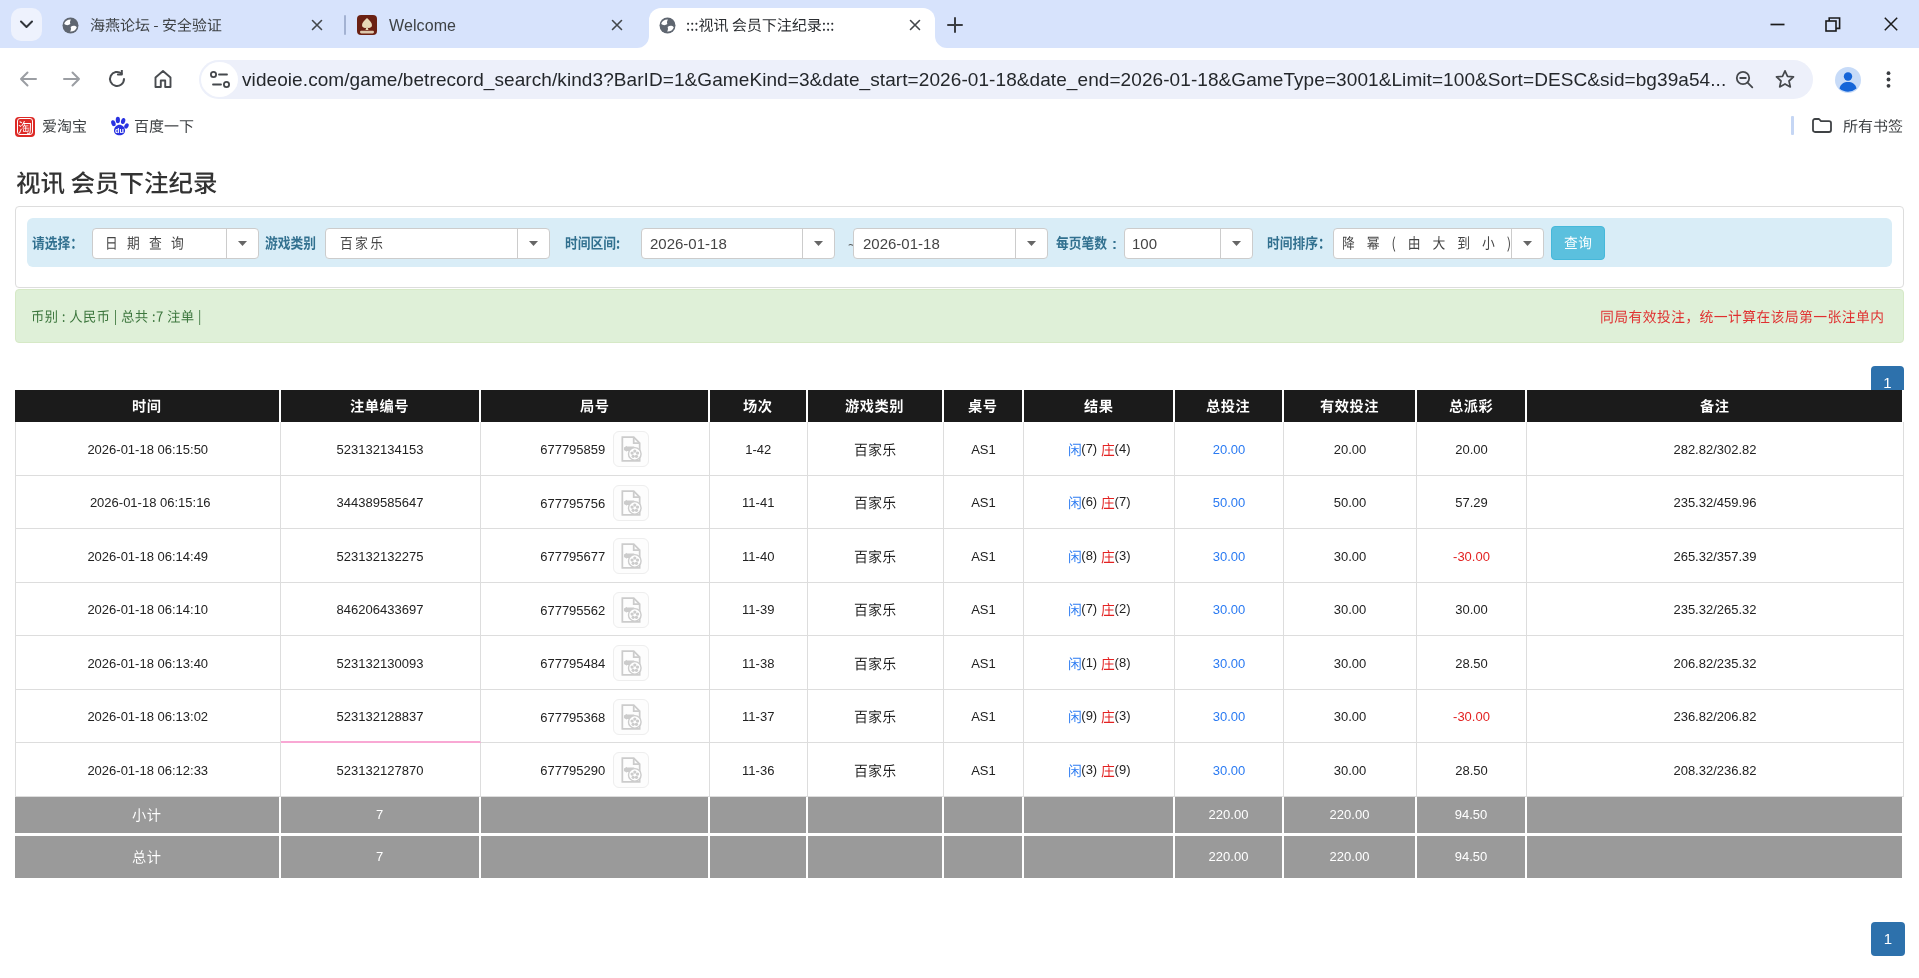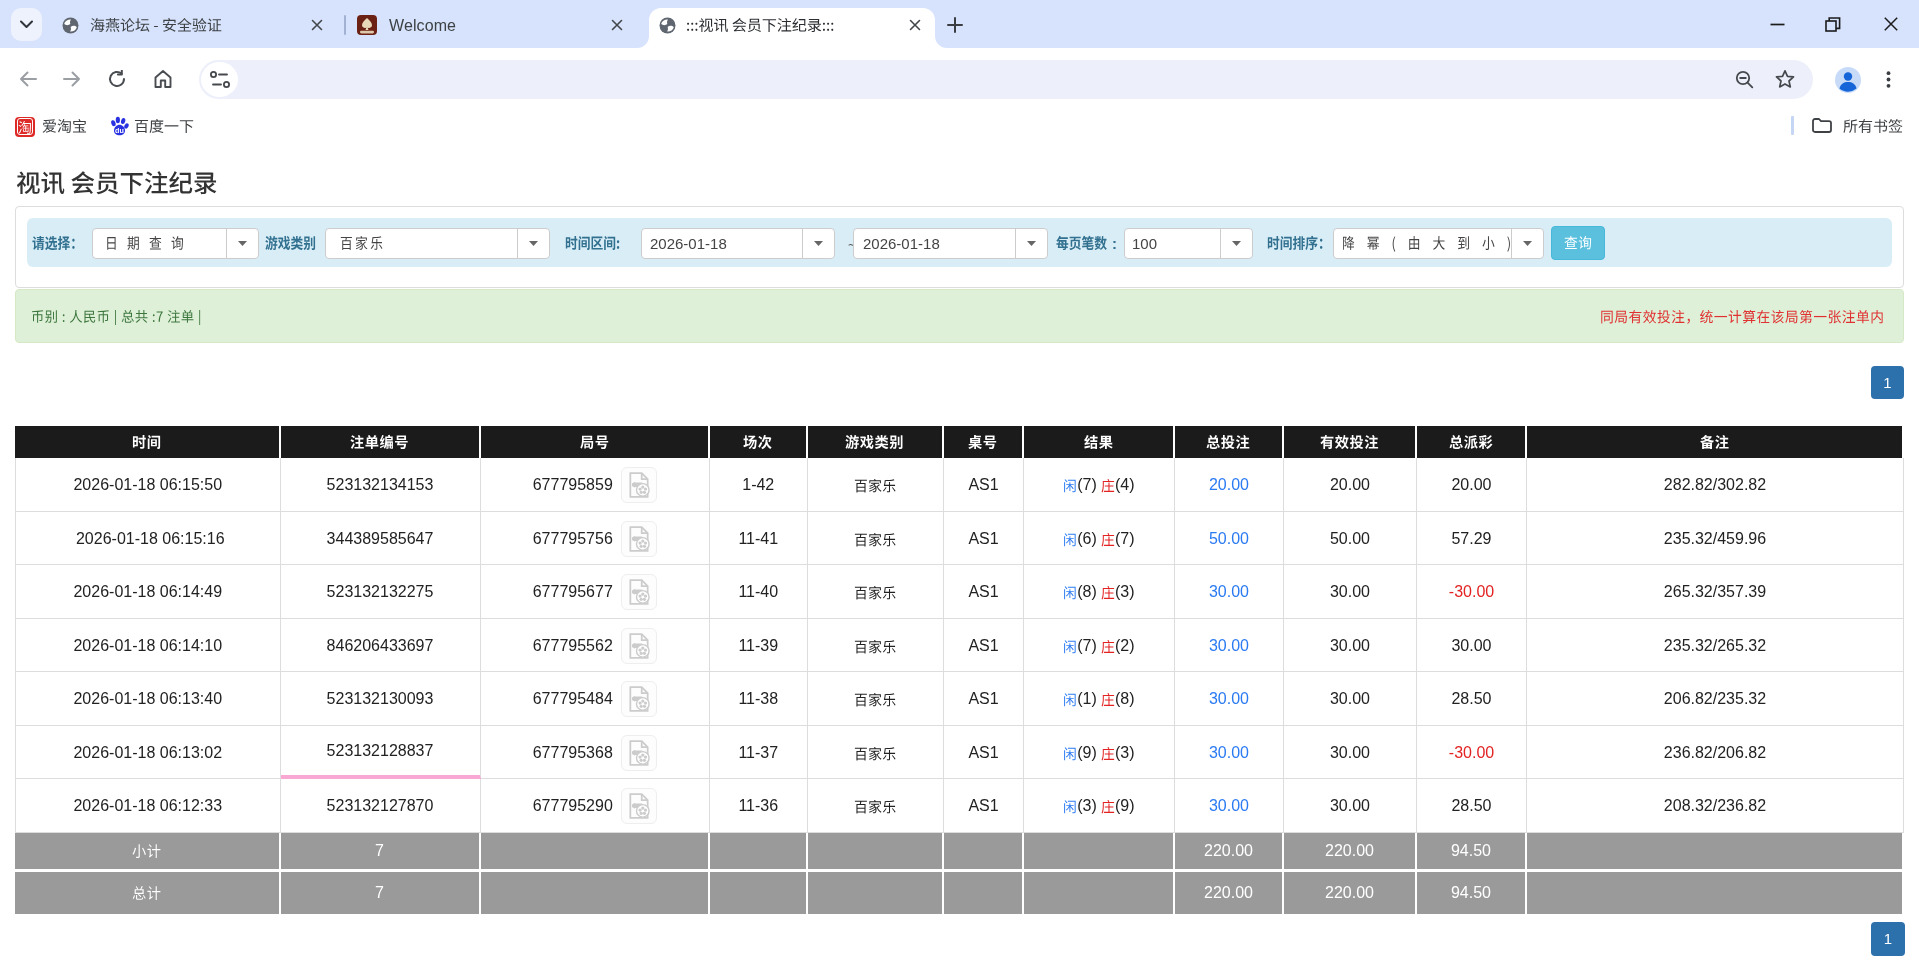--- a/index.html
+++ b/index.html
@@ -105,20 +105,21 @@
 <path d="M2.5 8.5 L10 2 L17.5 8.5 L17.5 18 L12.2 18 L12.2 11.5 L7.8 11.5 L7.8 18 L2.5 18 Z" fill="none" stroke="#494c50" stroke-width="1.9" stroke-linejoin="round"></path>
 </svg>
 <div class="abs" style="left:199px;top:60px;width:1614px;height:39px;border-radius:19.5px;background:#edf0fa"></div>
 <div class="abs" style="left:201px;top:62px;width:37px;height:35px;border-radius:50%;background:#fff"></div>
 <svg class="abs" style="left:209px;top:70px" width="22" height="19" viewBox="0 0 22 19">
 <circle cx="4.5" cy="4.5" r="2.6" fill="none" stroke="#45484c" stroke-width="1.8"></circle>
 <path d="M10 4.5 L18 4.5" stroke="#45484c" stroke-width="1.8" stroke-linecap="round"></path>
 <path d="M4 14.5 L12 14.5" stroke="#45484c" stroke-width="1.8" stroke-linecap="round"></path>
 <circle cx="17.5" cy="14.5" r="2.6" fill="none" stroke="#45484c" stroke-width="1.8"></circle>
 </svg>
+<div class="abs" style="left:242px;top:69px;font-size:19px;line-height:21px;color:#24272b;white-space:nowrap;letter-spacing:0.08px">videoie.com/game/betrecord_search/kind3?BarID=1&amp;GameKind=3&amp;date_start=2026-01-18&amp;date_end=2026-01-18&amp;GameType=3001&amp;Limit=100&amp;Sort=DESC&amp;sid=bg39a54...</div>
 <svg class="abs" style="left:1735px;top:70px" width="19" height="19" viewBox="0 0 19 19">
 <circle cx="8" cy="8" r="6.2" fill="none" stroke="#45484c" stroke-width="1.8"></circle>
 <path d="M5.2 8 L10.8 8" stroke="#45484c" stroke-width="1.8" stroke-linecap="round"></path>
 <path d="M12.6 12.6 L17.3 17.3" stroke="#45484c" stroke-width="1.8" stroke-linecap="round"></path>
 </svg>
 <svg class="abs" style="left:1775px;top:69px" width="20" height="20" viewBox="0 0 20 20">
 <path d="M10 1.8 L12.5 7.3 L18.5 7.9 L14 12 L15.3 17.9 L10 14.9 L4.7 17.9 L6 12 L1.5 7.9 L7.5 7.3 Z" fill="none" stroke="#45484c" stroke-width="1.7" stroke-linejoin="round"></path>
 </svg>
 <svg class="abs" style="left:1835px;top:67px" width="26" height="26" viewBox="0 0 26 26">
 <circle cx="13" cy="13" r="13" fill="#c7dbf8"></circle>
@@ -335,21 +336,21 @@
         <path transform="translate(199.15,14.21) scale(0.013775,-0.014500)" fill="#e03030" d="M168 401C160 329 145 240 131 180H398C315 93 188 17 70 -22C87 -36 108 -63 119 -81C238 -34 369 51 457 151V-80H531V180H821C811 89 800 50 786 36C778 29 768 28 750 28C732 27 685 28 636 33C647 14 656 -15 657 -36C709 -39 758 -39 783 -37C812 -35 830 -29 847 -12C873 13 886 74 900 214C901 224 902 244 902 244H531V337H868V558H131V494H457V401ZM231 337H457V244H217ZM531 494H795V401H531ZM212 845C177 749 117 658 46 598C65 589 95 572 109 561C147 597 184 643 216 696H271C292 656 312 607 321 575L387 599C380 624 364 662 346 696H507V754H249C261 778 272 803 281 828ZM598 845C572 753 525 665 464 607C483 598 515 579 530 568C561 602 591 646 617 696H685C718 657 749 607 763 574L828 602C816 628 793 664 767 696H947V754H644C654 778 663 803 670 828Z"></path>
         <path transform="translate(213.37,14.21) scale(0.013775,-0.014500)" fill="#e03030" d="M44 431V349H960V431Z"></path>
         <path transform="translate(227.60,14.21) scale(0.013775,-0.014500)" fill="#e03030" d="M846 795C790 692 697 595 598 533C615 522 644 496 656 483C756 552 856 660 919 774ZM117 577C112 480 100 352 88 273H288C278 93 266 21 248 3C239 -6 229 -8 212 -8C194 -8 145 -7 94 -3C106 -22 115 -50 116 -70C167 -73 217 -73 243 -71C274 -68 293 -62 311 -42C340 -12 352 75 364 310C365 320 366 341 366 341H166C172 391 177 450 182 506H360V802H93V732H288V577ZM474 -85C490 -71 518 -59 717 25C715 41 713 73 713 95L562 38V380H660C706 186 791 22 920 -66C932 -46 955 -20 972 -5C854 66 772 212 730 380H958V452H562V820H488V452H376V380H488V47C488 7 460 -12 442 -21C454 -36 469 -67 474 -85Z"></path>
         <path transform="translate(241.82,14.21) scale(0.013775,-0.014500)" fill="#e03030" d="M94 774C159 743 242 695 284 662L327 724C284 755 200 800 136 828ZM42 497C105 467 187 420 227 388L269 451C227 482 144 526 83 553ZM71 -18 134 -69C194 24 263 150 316 255L262 305C204 191 125 59 71 -18ZM548 819C582 767 617 697 631 653L704 682C689 726 651 793 616 844ZM334 649V578H597V352H372V281H597V23H302V-49H962V23H675V281H902V352H675V578H938V649Z"></path>
         <path transform="translate(256.05,14.21) scale(0.013775,-0.014500)" fill="#e03030" d="M221 437H459V329H221ZM536 437H785V329H536ZM221 603H459V497H221ZM536 603H785V497H536ZM709 836C686 785 645 715 609 667H366L407 687C387 729 340 791 299 836L236 806C272 764 311 707 333 667H148V265H459V170H54V100H459V-79H536V100H949V170H536V265H861V667H693C725 709 760 761 790 809Z"></path>
         <path transform="translate(270.27,14.21) scale(0.013775,-0.014500)" fill="#e03030" d="M99 669V-82H173V595H462C457 463 420 298 199 179C217 166 242 138 253 122C388 201 460 296 498 392C590 307 691 203 742 135L804 184C742 259 620 376 521 464C531 509 536 553 538 595H829V20C829 2 824 -4 804 -5C784 -5 716 -6 645 -3C656 -24 668 -58 671 -79C761 -79 823 -79 858 -67C892 -54 903 -30 903 19V669H539V840H463V669Z"></path>
       </svg>
     </div>
 <div class="abs" style="left:1871px;top:366px;width:33px;height:33px;background:#2d71ac;border-radius:4px"></div>
 <div class="abs" style="left:1871px;top:374px;width:33px;text-align:center;font-size:15px;color:#fff">1</div>
-<table style="position:absolute;left:15px;top:426px;border-collapse:separate;border-spacing:0;table-layout:fixed;width:1889px;font-size:16px;color:#222">
+<table style="position:absolute;left:15px;top:390px;border-collapse:separate;border-spacing:0;table-layout:fixed;width:1889px;font-size:13px;color:#222">
       <colgroup>
         <col style="width:265.5px">
         <col style="width:200.0px">
         <col style="width:229.5px">
         <col style="width:97.5px">
         <col style="width:136.5px">
         <col style="width:80.0px">
         <col style="width:151.0px">
         <col style="width:109.0px">
         <col style="width:133.0px">
@@ -561,21 +562,21 @@
               </svg></span><span style="color:#222">(1)</span>&nbsp;<span style="display:inline-block;vertical-align:middle;line-height:0;position:relative;top:0.0px"><svg width="13.8" height="17.4" viewBox="0 0 13.8 17.4">
                 <path transform="translate(0.00,14.21) scale(0.013775,-0.014500)" fill="#e32222" d="M541 602V394H277V322H541V23H210V-49H954V23H617V322H903V394H617V602ZM470 826C492 789 515 739 527 705H129V443C129 298 121 92 39 -54C59 -60 92 -78 107 -89C191 64 203 288 203 443V635H948V705H548L605 723C594 756 566 808 543 847Z"></path>
               </svg></span><span style="color:#222">(8)</span></td>
           <td style="border-right:1px solid #ddd;border-bottom:1px solid #ddd;text-align:center;padding:2px 0 0 0"><span style="color:#2a7af2">30.00</span></td>
           <td style="border-right:1px solid #ddd;border-bottom:1px solid #ddd;text-align:center;padding:2px 0 0 0">30.00</td>
           <td style="border-right:1px solid #ddd;border-bottom:1px solid #ddd;text-align:center;padding:2px 0 0 0"><span style="color:#222">28.50</span></td>
           <td style="border-right:1px solid #ddd;border-bottom:1px solid #ddd;text-align:center;padding:2px 0 0 0">206.82/235.32</td>
         </tr>
         <tr style="height:53.5px;background:#fff">
           <td style="border-left:1px solid #ddd;border-right:1px solid #ddd;border-bottom:1px solid #ddd;text-align:center;padding:2px 0 0 0">2026-01-18 06:13:02</td>
-          <td style="border-right:1px solid #ddd;border-bottom:4px solid #f9a8d4;text-align:center;padding:2px 0 0 0">523132128837</td>
+          <td style="border-right:1px solid #ddd;border-bottom:2px solid #f9a8d4;text-align:center;padding:2px 0 0 0">523132128837</td>
           <td style="border-right:1px solid #ddd;border-bottom:1px solid #ddd;text-align:center;padding:2px 0 0 0"><span style="vertical-align:middle">677795368</span><span style="display:inline-block;vertical-align:middle;width:36px;height:36px;border:1px solid #eee;border-radius:6px;background:#fdfdfd;margin-left:8px;position:relative"><svg width="26" height="26" viewBox="0 0 24 24" style="position:absolute;left:4px;top:4px">
 <path d="M4 1 L14.5 1 L20 6.5 L20 23 L4 23 Z" fill="none" stroke="#ccc" stroke-width="1.6"></path>
 <path d="M14.5 1 L14.5 6.5 L20 6.5" fill="none" stroke="#ccc" stroke-width="1.6"></path>
 <path d="M5.5 10.5 L8.2 9 L8.2 14.5 L5.5 13 Z M8.2 9.6 L15 9.6 L15 13.9 L8.2 13.9 Z" fill="#ccc"></path>
 <circle cx="15.5" cy="16.5" r="5.8" fill="#fff" stroke="#ccc" stroke-width="1.3"></circle>
 <circle cx="15.5" cy="13.9" r="1.5" fill="#ccc"></circle>
                 <circle cx="13" cy="15.7" r="1.5" fill="#ccc"></circle>
                 <circle cx="14" cy="18.7" r="1.5" fill="#ccc"></circle>
                 <circle cx="17" cy="18.7" r="1.5" fill="#ccc"></circle>
                 <circle cx="18" cy="15.7" r="1.5" fill="#ccc"></circle>

